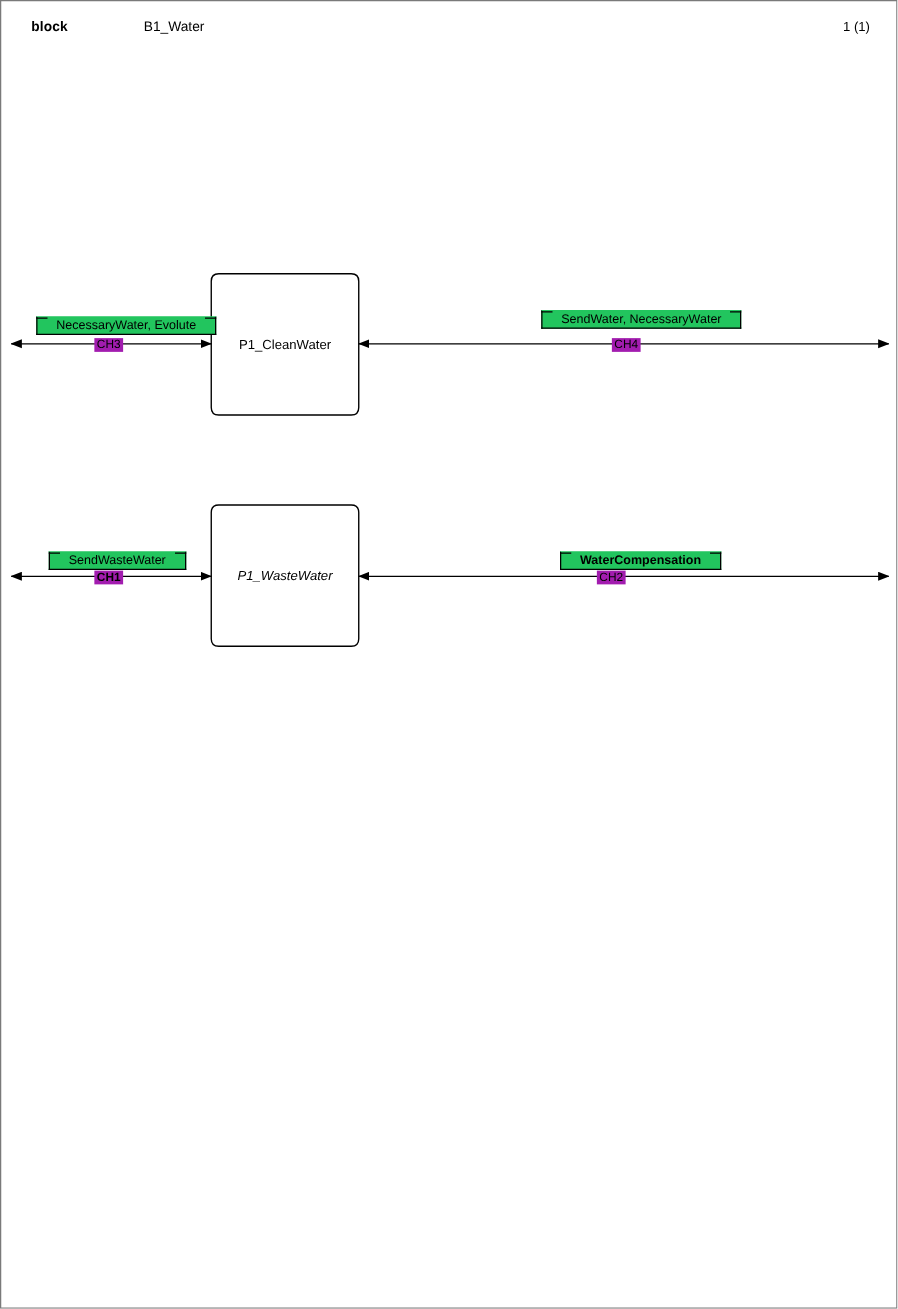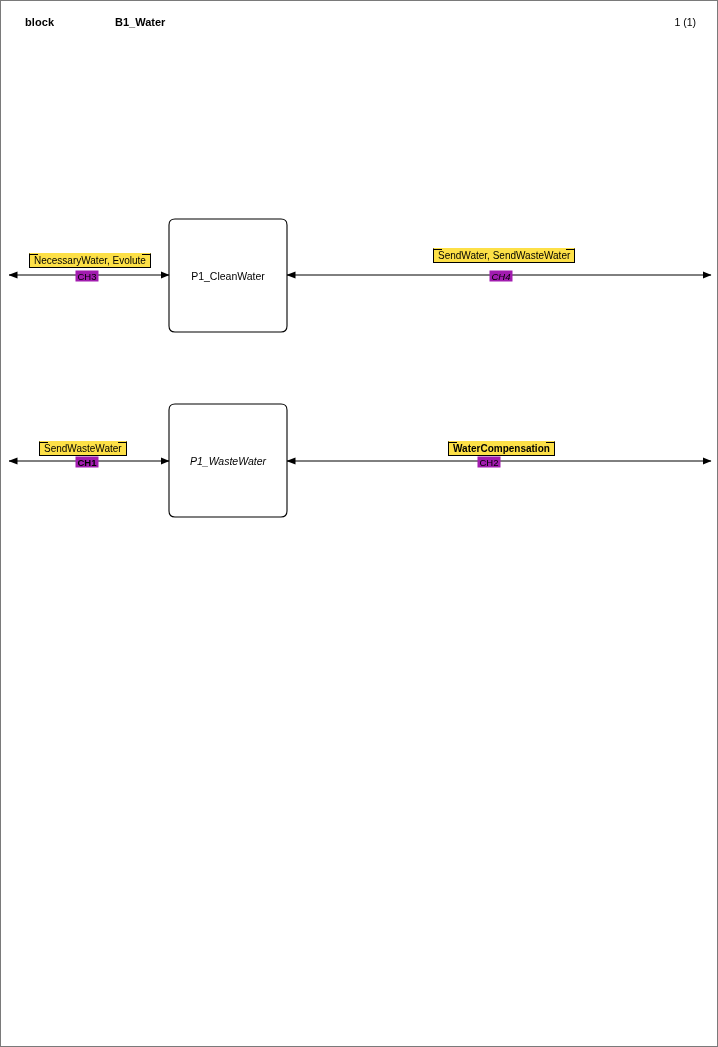--- a/index.html
+++ b/index.html
@@ -39,21 +39,21 @@
     font-weight: bold;
     color: #000000;
     letter-spacing: 0.1px;
     white-space: nowrap;
   }
   .header-name {
     position: absolute;
     left: 66px;
     top: 15px;
     font-size: 11px;
-    font-weight: bold;
+    font-weight: normal;
     color: #000000;
     white-space: nowrap;
     padding-left: 48px;
   }
   .header-page {
     position: absolute;
     right: 23px;
     top: 15px;
     font-size: 10.5px;
     color: #000000;
@@ -80,27 +80,27 @@
     white-space: nowrap;
     transform: translate(-50%, -50%);
     pointer-events: none;
   }
 
   
   .conn-box {
     position: absolute;
     box-sizing: border-box;
     height: 15px;
-    background: #fde047;
+    background: #22c55e;
     font-size: 10px;
     line-height: 13px;
     color: #000000;
     white-space: nowrap;
     text-align: center;
-    padding: 0 4px;
+    padding: 0 15px;
   }
   
   .conn-box::before,
   .conn-box::after {
     content: "";
     position: absolute;
     top: 0;
     height: 1px;
     background: #000000;
     width: 9px;
@@ -184,23 +184,23 @@
   <div class="proc-label" style="left:227px; top:275px;">P1_CleanWater</div>
 
   <div class="proc-label" style="left:227px; top:460px;font-style:italic;">P1_WasteWater</div>
 
   <div class="conn-box" style="left: 28px; top: 252px; border-width: 1px; border-style: solid; border-color: transparent rgb(0, 0, 0) rgb(0, 0, 0);">
     <span class="conn-box-inner">NecessaryWater, Evolute</span>
   </div>
   <div class="conn-name" style="left:86px; top:275px;">CH3</div>
 
   <div class="conn-box" style="left: 432px; top: 247px; border-width: 1px; border-style: solid; border-color: transparent rgb(0, 0, 0) rgb(0, 0, 0);">
-    <span class="conn-box-inner">SendWater, SendWasteWater</span>
-  </div>
-  <div class="conn-name" style="left:500px; top:275px;font-style:italic;">CH4</div>
+    <span class="conn-box-inner">SendWater, NecessaryWater</span>
+  </div>
+  <div class="conn-name" style="left:500px; top:275px;">CH4</div>
 
   <div class="conn-box" style="left: 38px; top: 440px; border-width: 1px; border-style: solid; border-color: transparent rgb(0, 0, 0) rgb(0, 0, 0);">
     <span class="conn-box-inner">SendWasteWater</span>
   </div>
   <div class="conn-name" style="left:86px; top:461px;font-weight:bold;">CH1</div>
 
   <div class="conn-box" style="left: 447px; top: 440px; border-width: 1px; border-style: solid; border-color: transparent rgb(0, 0, 0) rgb(0, 0, 0); font-weight: bold;">
     <span class="conn-box-inner">WaterCompensation</span>
   </div>
   <div class="conn-name" style="left:488px; top:461px;">CH2</div>

